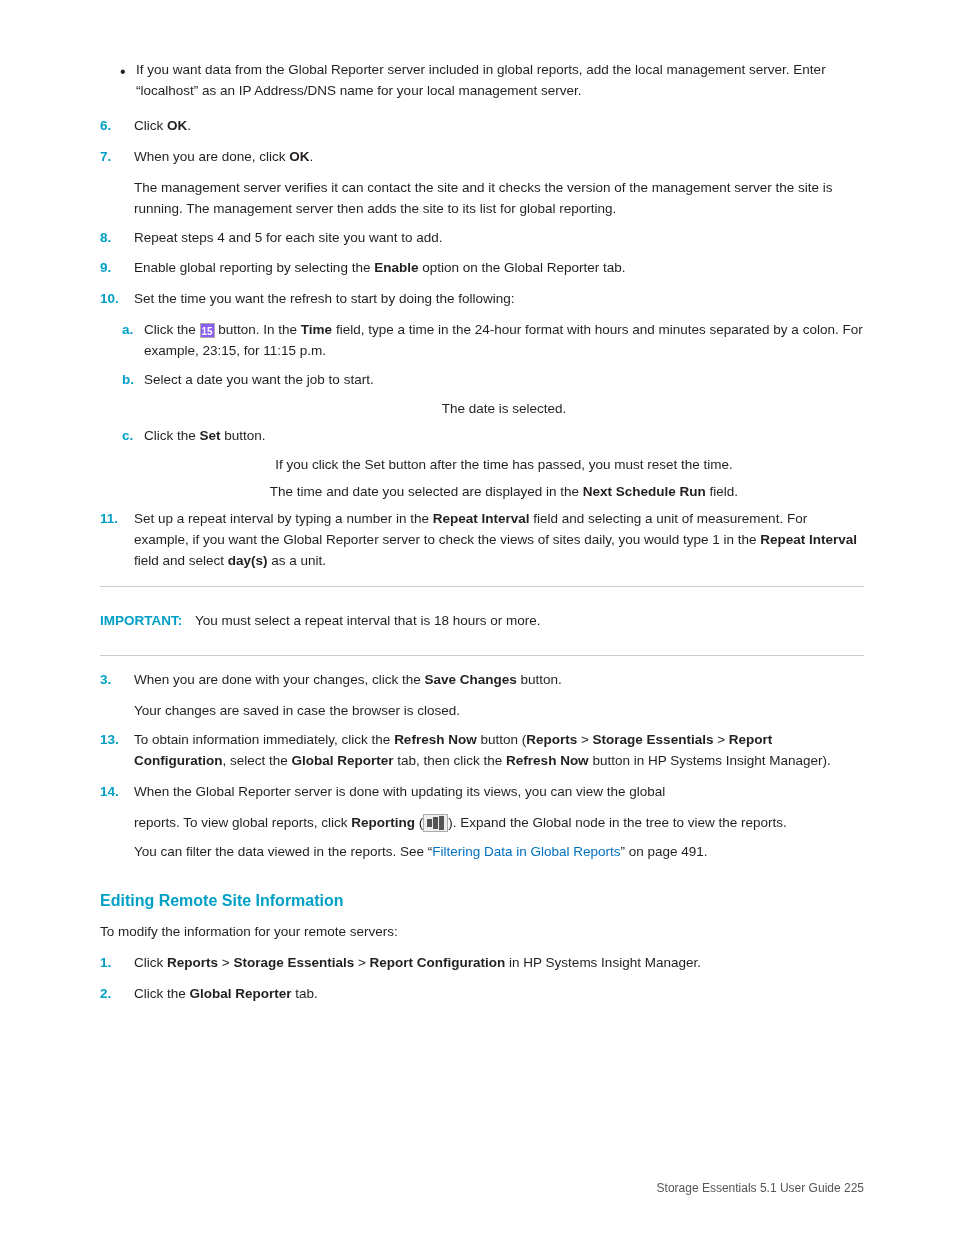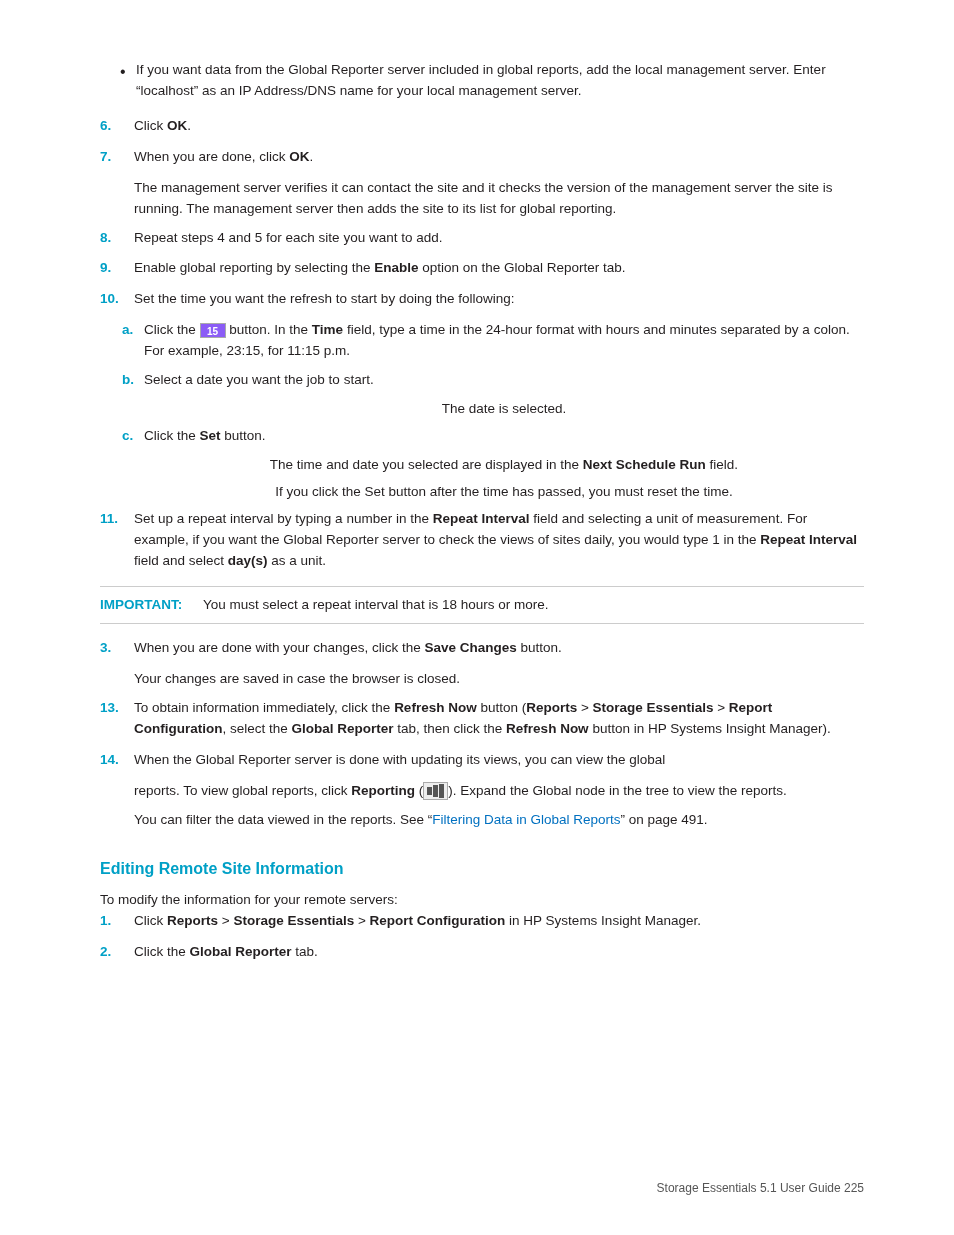--- a/index.html
+++ b/index.html
@@ -78,42 +78,42 @@
       line-height: 1.55;
       color: #231f20;
       text-align: center;
     }
     b, strong {
       font-weight: bold;
     }
     .important-box {
       border-top: 1px solid #ccc;
       border-bottom: 1px solid #ccc;
-      padding: 8px 0;
+      padding: 24px 0;
       margin: 14px 0 14px 0;
       display: flex;
       align-items: flex-start;
-      gap: 8px;
       line-height: 1.55;
     }
     .important-label {
       color: #00a0c6;
       font-weight: bold;
       white-space: nowrap;
       min-width: 95px;
     }
     .section-heading {
       color: #00a0c6;
       font-size: 16px;
       font-weight: bold;
       margin-top: 28px;
       margin-bottom: 10px;
       line-height: 1.3;
     }
     .intro-text {
+      margin-bottom: 10px;
       line-height: 1.55;
     }
     .link-text {
       color: #0070c0;
     }
     .page-footer {
       position: absolute;
       bottom: 40px;
       right: 90px;
       font-size: 12px;
@@ -140,21 +140,21 @@
     }
     .reporting-icon span:nth-child(1) { height: 8px; }
     .reporting-icon span:nth-child(2) { height: 12px; }
     .reporting-icon span:nth-child(3) { height: 14px; }
     .calendar-icon {
       display: inline-block;
       background: #8b5cf6;
       color: white;
       font-size: 10px;
       font-weight: bold;
-      width: 26px;
+      width: 15px;
       height: 15px;
       text-align: center;
       line-height: 15px;
       border: 1px solid #aaa;
       vertical-align: middle;
     }
   </style>
 </head>
 <body>
 
@@ -210,22 +210,22 @@
       <div class="sub-item">
         <span class="sub-label">b.</span>
         <span class="sub-text">Select a date you want the job to start.</span>
       </div>
       <div class="sub-note">The date is selected.</div>
 
       <div class="sub-item">
         <span class="sub-label">c.</span>
         <span class="sub-text">Click the <b>Set</b> button.</span>
       </div>
+      <div class="sub-note">If you click the Set button after the time has passed, you must reset the time.</div>
       <div class="sub-note">The time and date you selected are displayed in the <b>Next Schedule Run</b> field.</div>
-      <div class="sub-note">If you click the Set button after the time has passed, you must reset the time.</div>
     </div>
 
     <div class="num-item">
       <span class="num-label">11.</span>
       <span class="num-text">Set up a repeat interval by typing a number in the <b>Repeat Interval</b> field and selecting a unit of measurement. For example, if you want the Global Reporter server to check the views of sites daily, you would type 1 in the <b>Repeat Interval</b> field and select <b>day(s)</b> as a unit.</span>
     </div>
   </div>
 
   <div class="important-box">
     <span class="important-label">IMPORTANT:</span>

